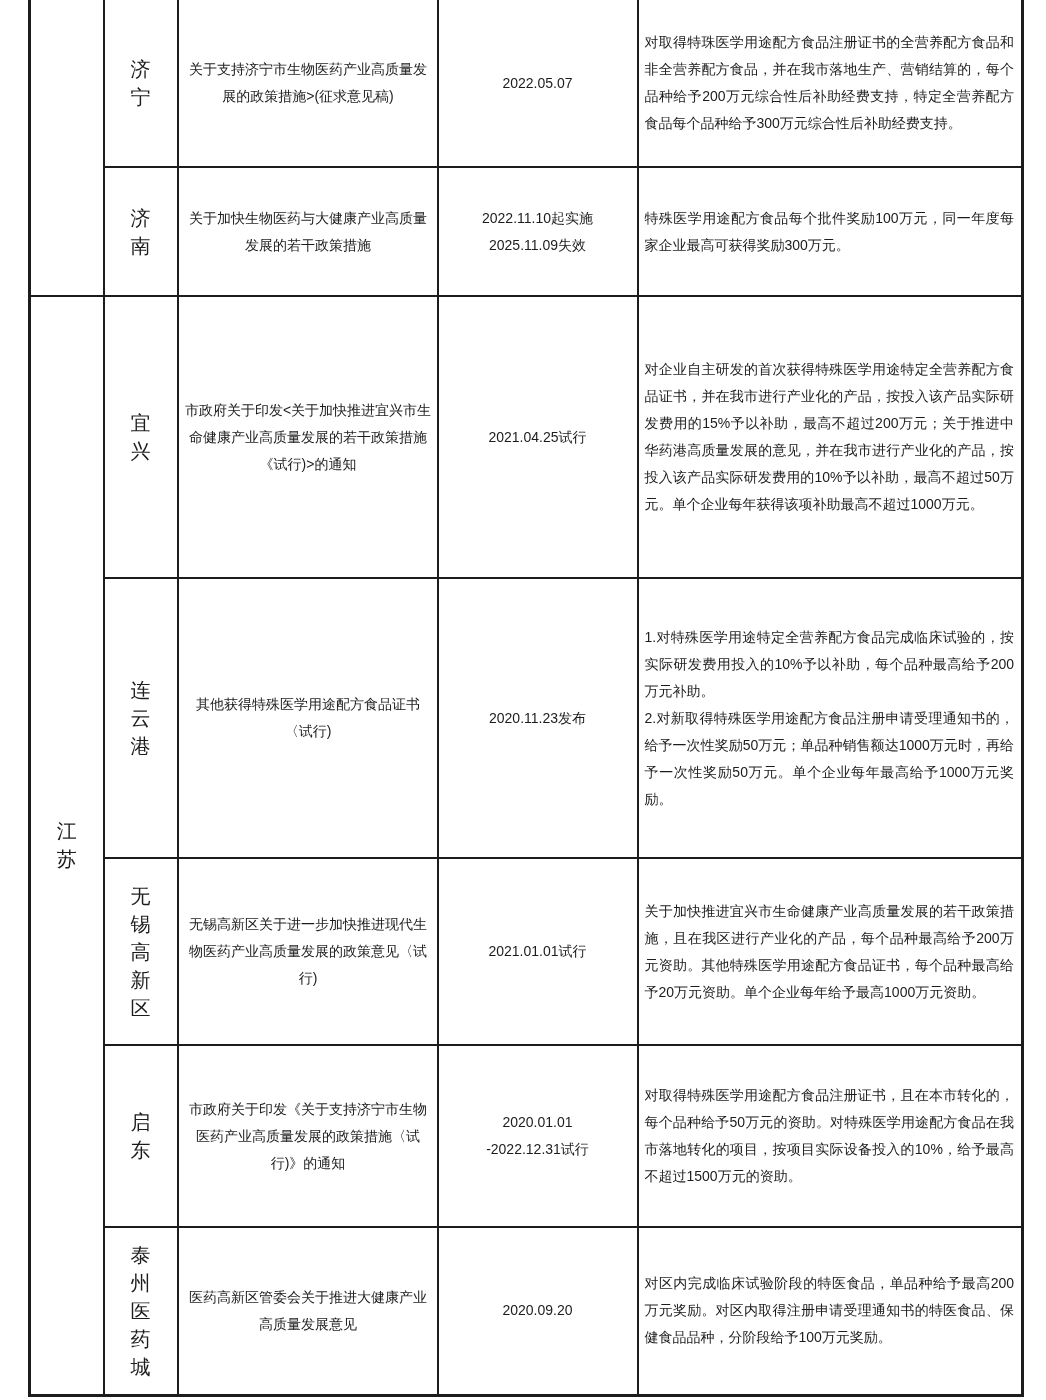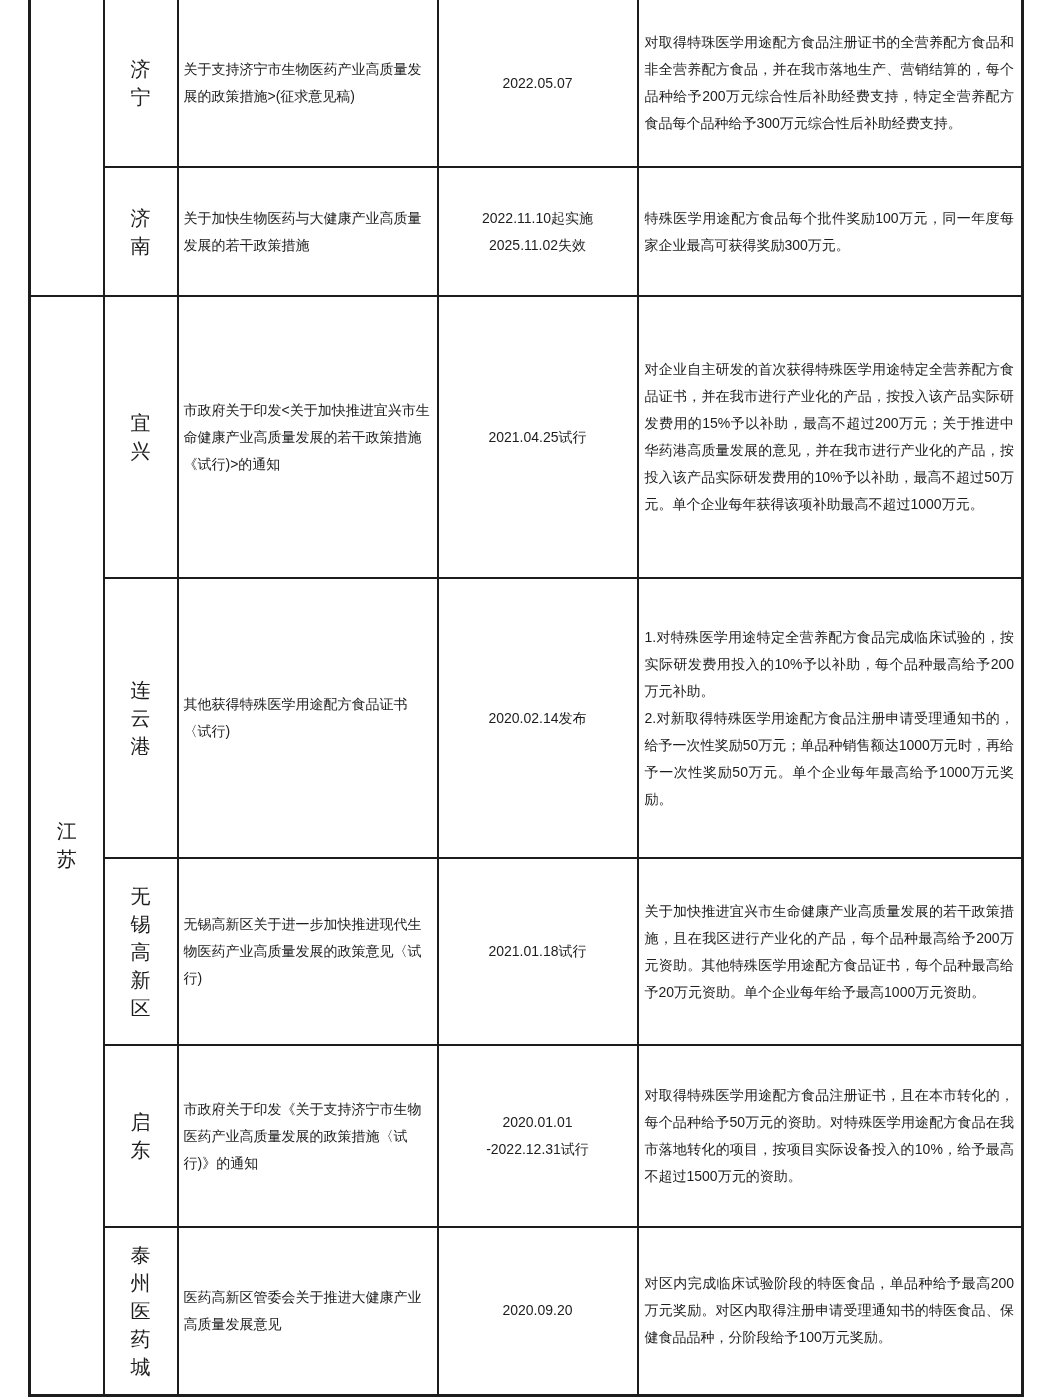--- a/index.html
+++ b/index.html
@@ -56,21 +56,21 @@
 
   td.province-cell,
   td.city-cell {
     text-align: center;
     white-space: pre-line;
     font-size: 20px;
     line-height: 28px;
     padding: 2px;
   }
   td.title-cell {
-    text-align: left;
+    text-align: center;
     padding: 4px 4px 4px 5px;
     word-wrap: break-word;
   }
   td.date-cell {
     text-align: center;
     white-space: pre-line;
     padding: 2px 4px;
   }
   td.content-cell {
     text-align: justify;
@@ -98,49 +98,49 @@
 宁</td>
         <td class="title-cell">关于支持济宁市生物医药产业高质量发展的政策措施&gt;(征求意见稿)</td>
         <td class="date-cell">2022.05.07</td>
         <td class="content-cell">对取得特珠医学用途配方食品注册证书的全营养配方食品和非全营养配方食品，并在我市落地生产、营销结算的，每个品种给予200万元综合性后补助经费支持，特定全营养配方食品每个品种给予300万元综合性后补助经费支持。</td>
       </tr>
       <tr class="row-2">
         <td class="city-cell">济
 南</td>
         <td class="title-cell">关于加快生物医药与大健康产业高质量发展的若干政策措施</td>
         <td class="date-cell">2022.11.10起实施
-2025.11.02失效</td>
+2025.11.09失效</td>
         <td class="content-cell">特殊医学用途配方食品每个批件奖励100万元，同一年度每家企业最高可获得奖励300万元。</td>
       </tr>
       <tr class="row-3">
         <td class="province-cell" rowspan="5">江
 苏</td>
         <td class="city-cell">宜
 兴</td>
         <td class="title-cell">市政府关于印发&lt;关于加快推进宜兴市生命健康产业高质量发展的若干政策措施《试行)&gt;的通知</td>
         <td class="date-cell">2021.04.25试行</td>
         <td class="content-cell">对企业自主研发的首次获得特殊医学用途特定全营养配方食品证书，并在我市进行产业化的产品，按投入该产品实际研发费用的15%予以补助，最高不超过200万元；关于推进中华药港高质量发展的意见，并在我市进行产业化的产品，按投入该产品实际研发费用的10%予以补助，最高不超过50万元。单个企业每年获得该项补助最高不超过1000万元。</td>
       </tr>
       <tr class="row-4">
         <td class="city-cell">连
 云
 港</td>
         <td class="title-cell">其他获得特殊医学用途配方食品证书〈试行)</td>
-        <td class="date-cell">2020.02.14发布</td>
+        <td class="date-cell">2020.11.23发布</td>
         <td class="content-cell">1.对特殊医学用途特定全营养配方食品完成临床试验的，按实际研发费用投入的10%予以补助，每个品种最高给予200万元补助。
 2.对新取得特殊医学用途配方食品注册申请受理通知书的，给予一次性奖励50万元；单品种销售额达1000万元时，再给予一次性奖励50万元。单个企业每年最高给予1000万元奖励。</td>
       </tr>
       <tr class="row-5">
         <td class="city-cell">无
 锡
 高
 新
 区</td>
         <td class="title-cell">无锡高新区关于进一步加快推进现代生物医药产业高质量发展的政策意见〈试行)</td>
-        <td class="date-cell">2021.01.18试行</td>
+        <td class="date-cell">2021.01.01试行</td>
         <td class="content-cell">关于加快推进宜兴市生命健康产业高质量发展的若干政策措施，且在我区进行产业化的产品，每个品种最高给予200万元资助。其他特殊医学用途配方食品证书，每个品种最高给予20万元资助。单个企业每年给予最高1000万元资助。</td>
       </tr>
       <tr class="row-6">
         <td class="city-cell">启
 东</td>
         <td class="title-cell">市政府关于印发《关于支持济宁市生物医药产业高质量发展的政策措施〈试行)》的通知</td>
         <td class="date-cell">2020.01.01
 -2022.12.31试行</td>
         <td class="content-cell">对取得特殊医学用途配方食品注册证书，且在本市转化的，每个品种给予50万元的资助。对特殊医学用途配方食品在我市落地转化的项目，按项目实际设备投入的10%，给予最高不超过1500万元的资助。</td>
       </tr>

